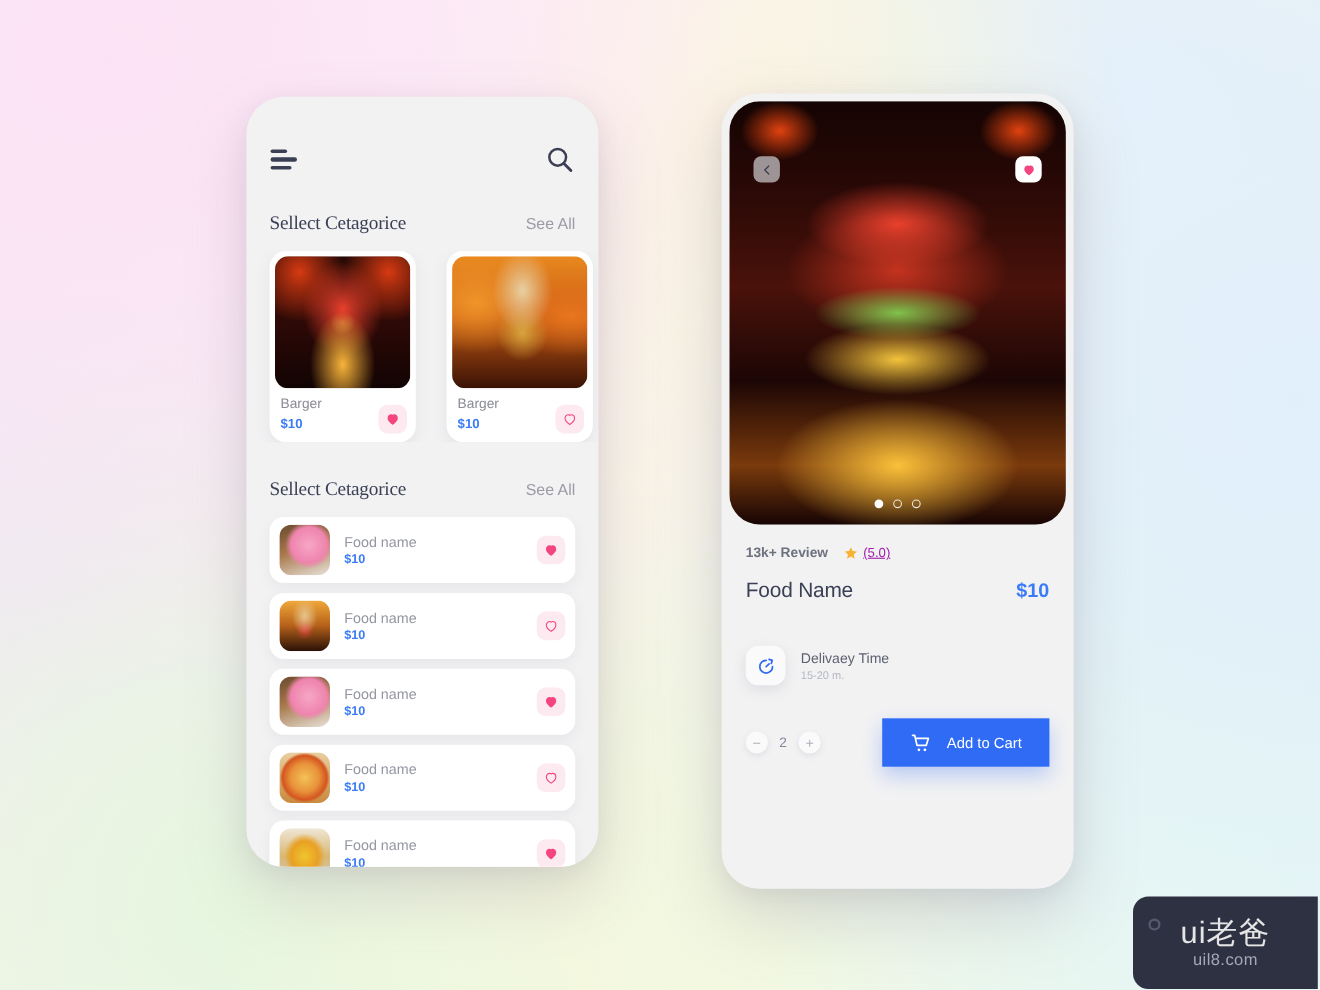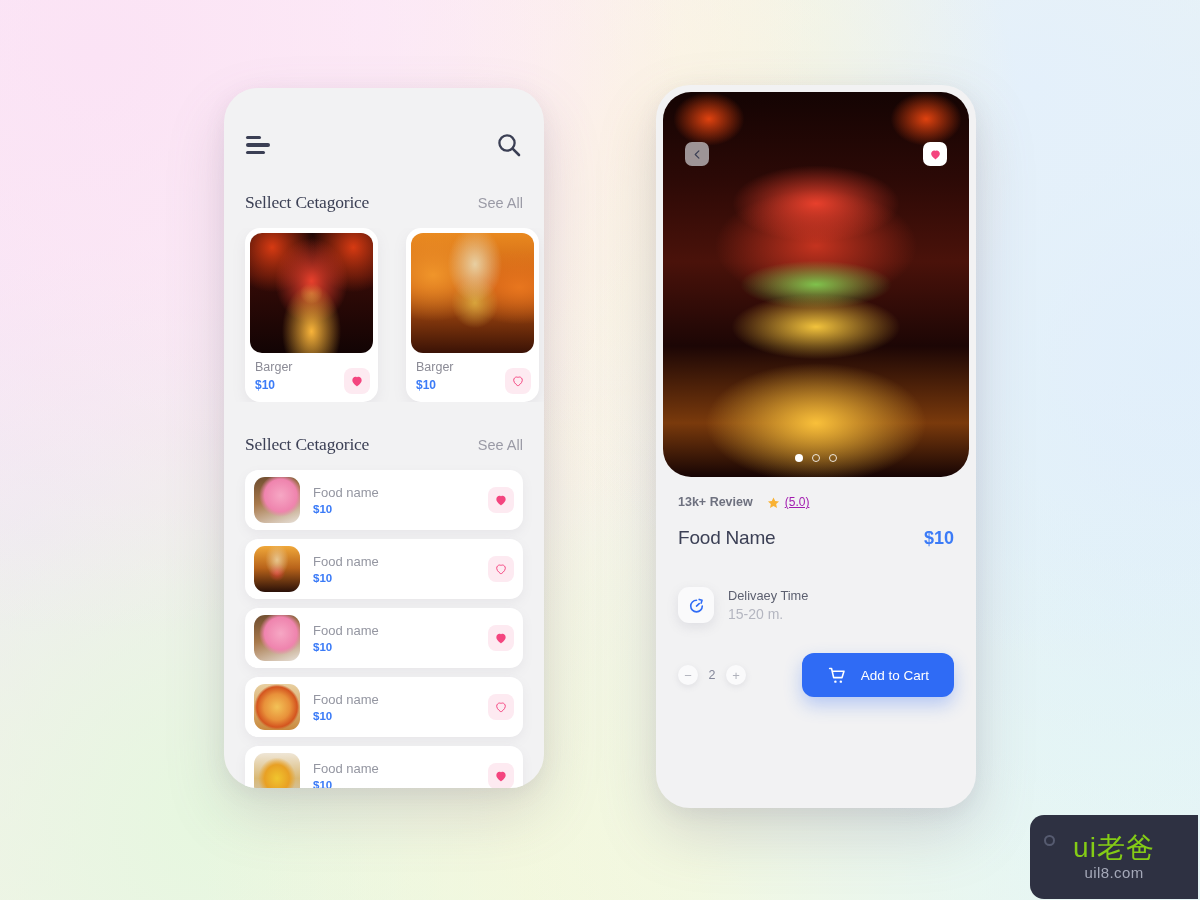--- a/index.html
+++ b/index.html
@@ -156,41 +156,41 @@
   .more-link { color: #3b7bf7; cursor: pointer; }
 
   .delivery { display: flex; align-items: center; gap: 14px; margin-top: 38px; }
   .delivery-icon {
     width: 36px; height: 36px; border-radius: 11px;
     background: #fafafb;
     box-shadow: 0 4px 12px rgba(120,120,140,0.16);
     display: flex; align-items: center; justify-content: center;
   }
   .delivery-label { font-size: 12.8px; color: #5d6070; }
-  .delivery-time { font-size: 14px; color: #b4b6c0; margin-top: 3px; }
+  .delivery-time { font-size: 10px; color: #b4b6c0; margin-top: 3px; }
 
   .action-row {
     display: flex; align-items: center; justify-content: space-between;
     margin-top: 30px;
   }
   .stepper { display: flex; align-items: center; gap: 9px; }
   .step-btn {
     width: 20px; height: 20px; border-radius: 50%;
     background: #fafafb;
     box-shadow: 0 2px 6px rgba(120,120,140,0.15);
     display: flex; align-items: center; justify-content: center;
     font-size: 13px; color: #b0b2bc; cursor: pointer; line-height: 1;
   }
   .step-val { font-size: 12.5px; color: #85889a; min-width: 10px; text-align: center; }
   .cart-btn {
     display: flex; align-items: center; gap: 13px;
     background: #2f6bf5; color: #fff;
     border: none;
     padding: 0 25px; height: 44px;
-    border-radius: 12px;
+    border-radius: 0;
     font-size: 13.5px;
     font-family: "Liberation Sans", sans-serif;
     cursor: pointer;
     box-shadow: 0 8px 18px rgba(47,107,245,0.30);
   }
 
   
   .watermark {
     position: absolute; left: 1030px; top: 815px;
     width: 168px; height: 84px;
@@ -198,21 +198,21 @@
     border-radius: 14px 0 0 14px;
     display: flex; flex-direction: column;
     align-items: center; justify-content: center;
     gap: 2px;
   }
   .wm-dot {
     position: absolute; left: 14px; top: 20px;
     width: 11px; height: 11px; border-radius: 50%;
     border: 2px solid #565b70;
   }
-  .wm-logo { font-size: 28px; color: #84cc16; letter-spacing: 1px; line-height: 1; }
+  .wm-logo { font-size: 28px; color: #e5e5e5; letter-spacing: 1px; line-height: 1; }
   .wm-sub { font-size: 15px; color: #a4a8b8; letter-spacing: 0.4px; }
 </style>
 </head>
 <body>
 
 <div class="bg-base"></div>
 
 <div class="phone phone-left">
 
   <div class="lp-header">

